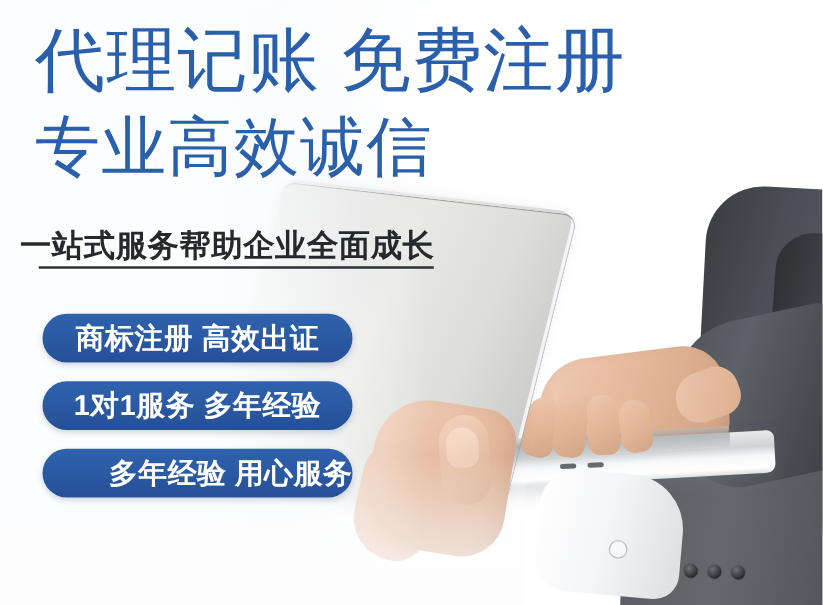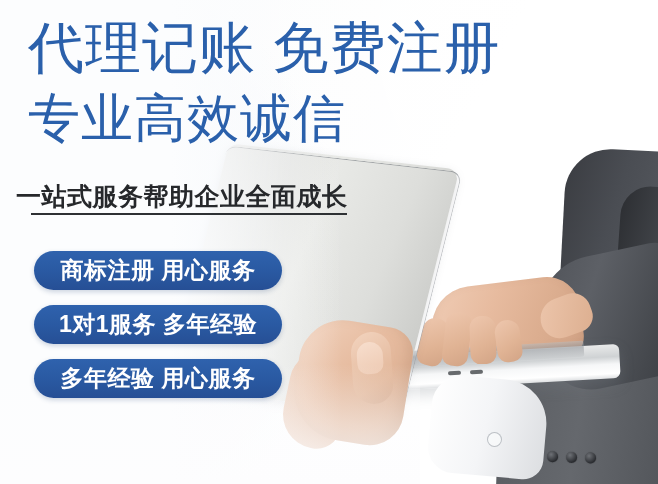--- a/index.html
+++ b/index.html
@@ -342,21 +342,21 @@
     color: #ffffff;
     font-size: 23px;
     font-weight: bold;
     letter-spacing: 0.5px;
     text-align: center;
     line-height: 39px;
     white-space: nowrap;
     box-shadow: 0 2px 5px rgba(30,62,115,0.22);
     box-sizing: border-box;
   }
-  .badge:last-child { margin-bottom: 0; }
+  .badge:last-child { margin-bottom: 0; text-align: right; }
 </style>
 </head>
 <body>
 
 <div id="poster">
 
   <div class="bg-wash"></div>
 
   <div class="photo">
 
@@ -403,19 +403,19 @@
 
   <div class="text-layer">
 
     <div class="headline l1">代理记账 免费注册</div>
     <div class="headline l2">专业高效诚信</div>
 
     <div class="subtitle">一站式服务帮助企业全面成长</div>
     <div class="subtitle-rule"></div>
 
     <div class="badges">
-      <div class="badge">商标注册 用心服务</div>
+      <div class="badge">商标注册 高效出证</div>
       <div class="badge">1对1服务 多年经验</div>
       <div class="badge">多年经验 用心服务</div>
     </div>
 
   </div>
 </div>
 
 </body></html>

